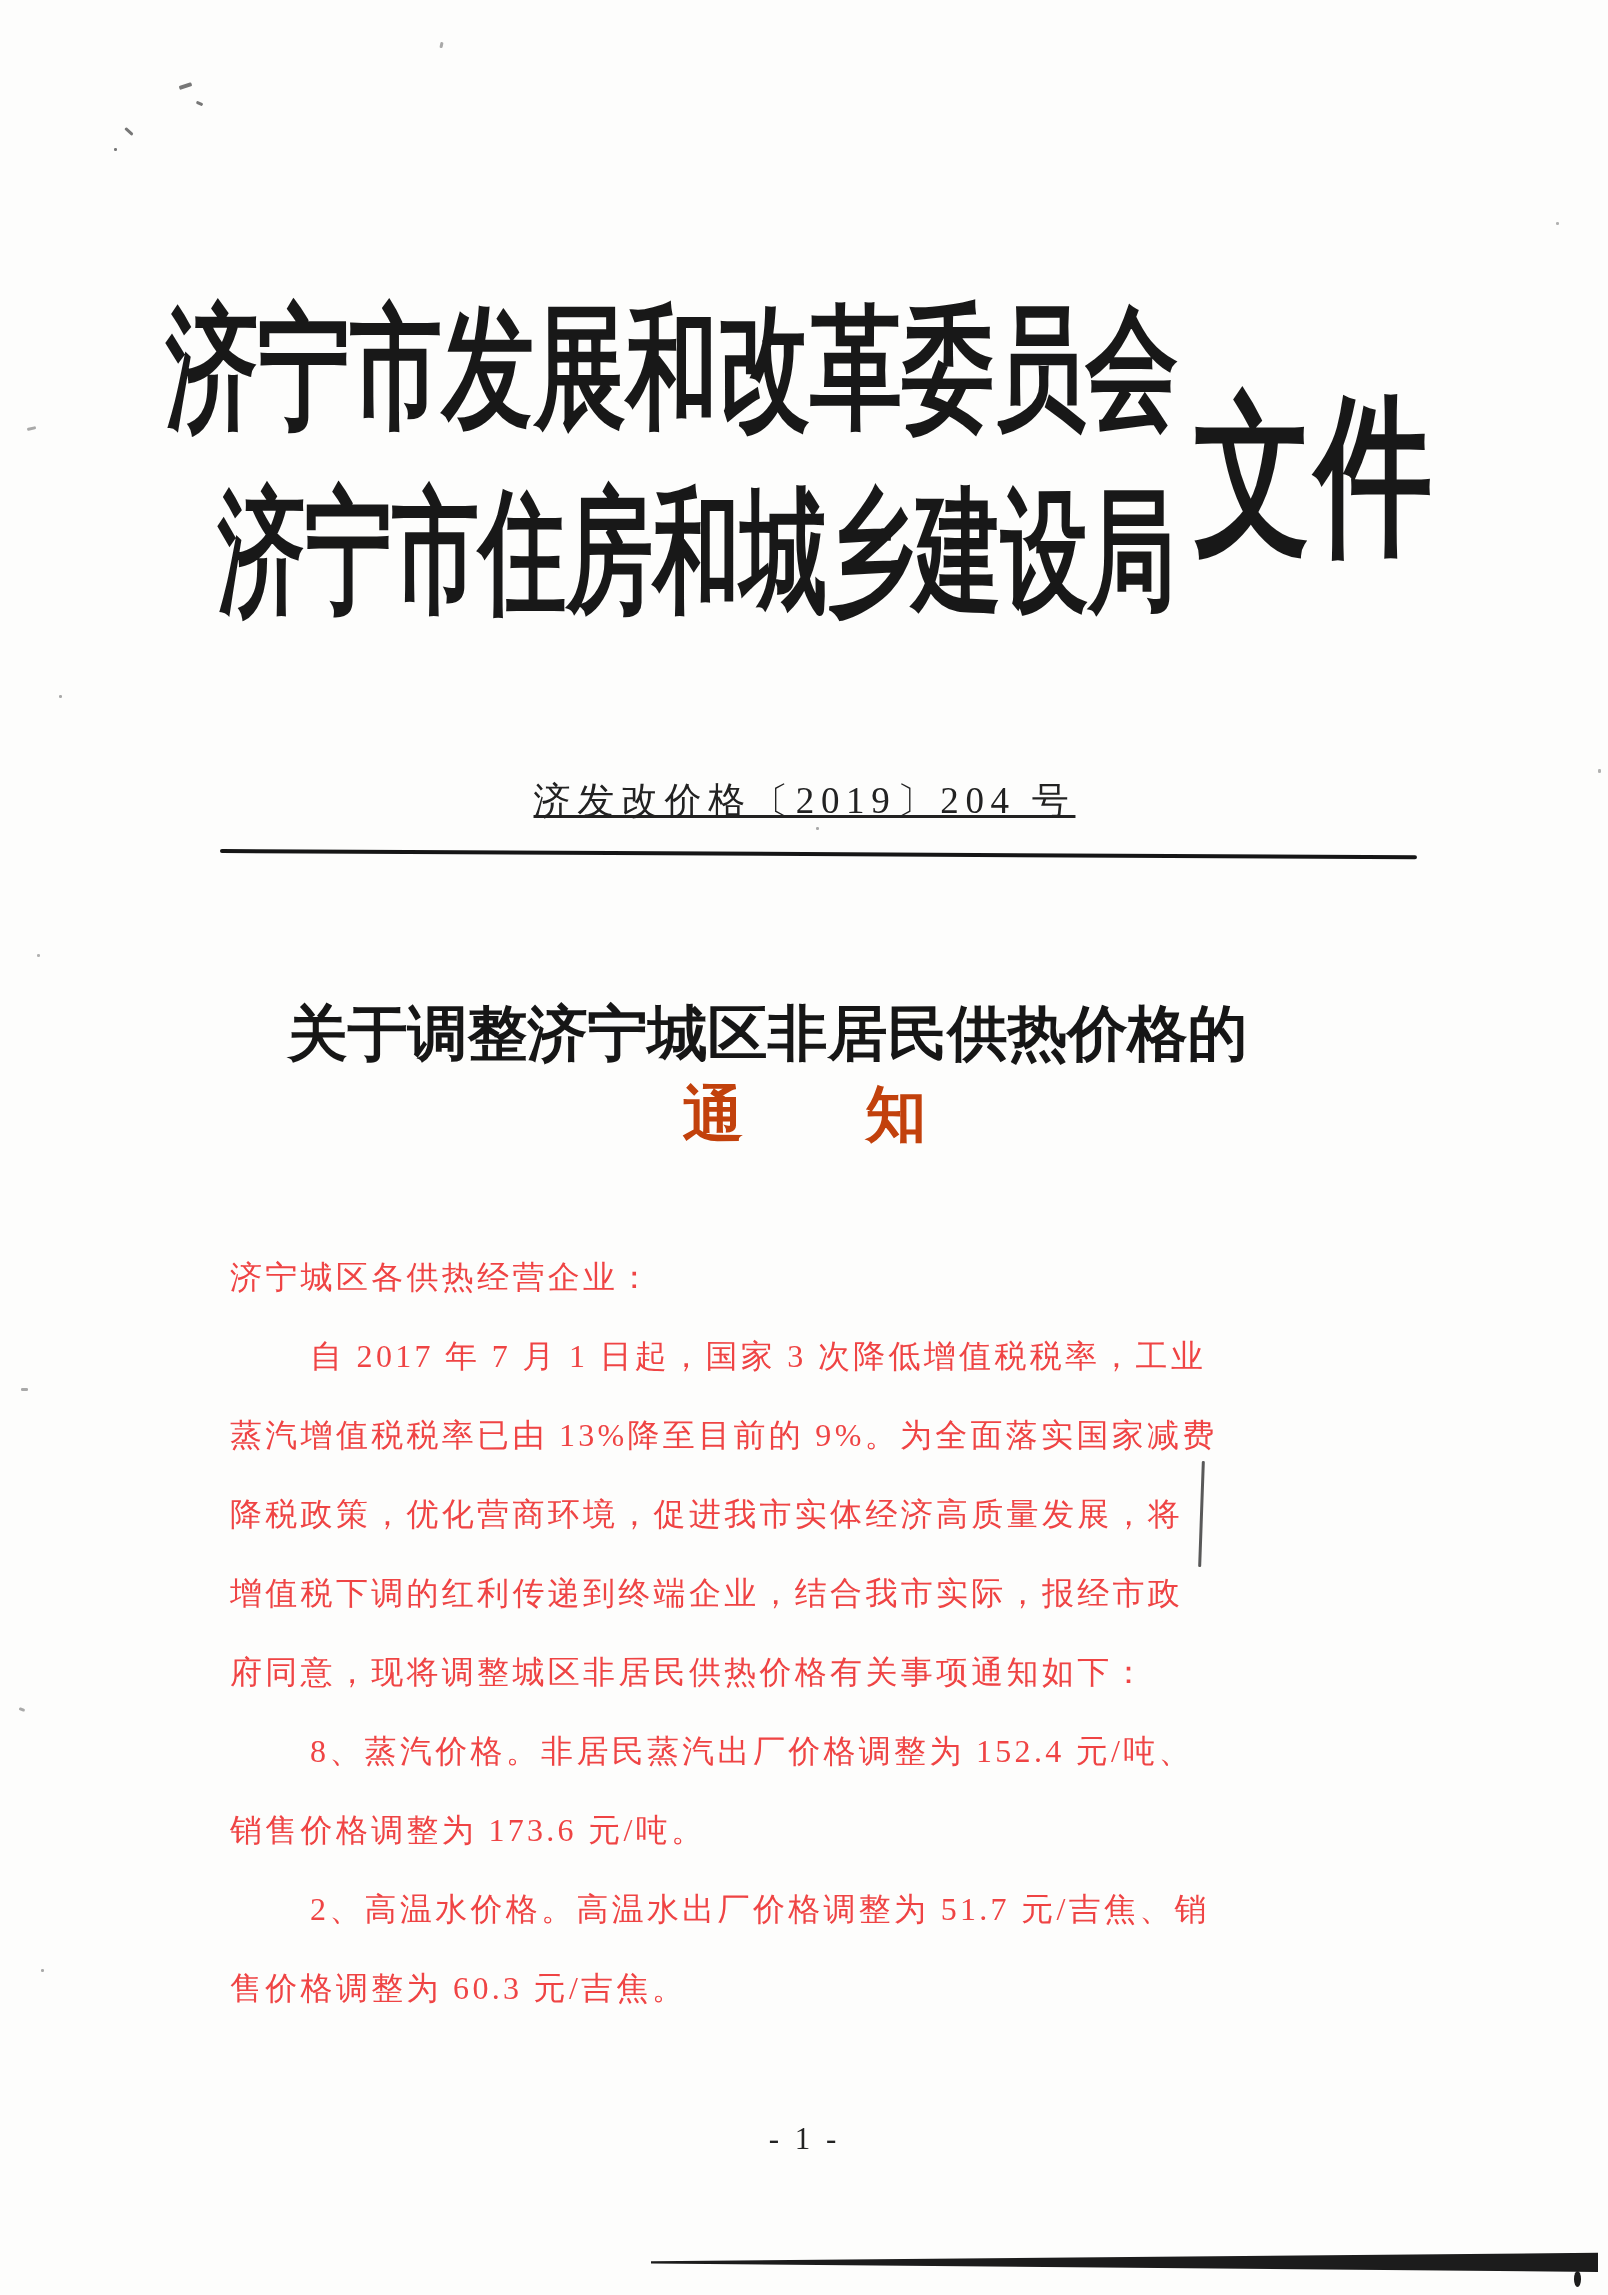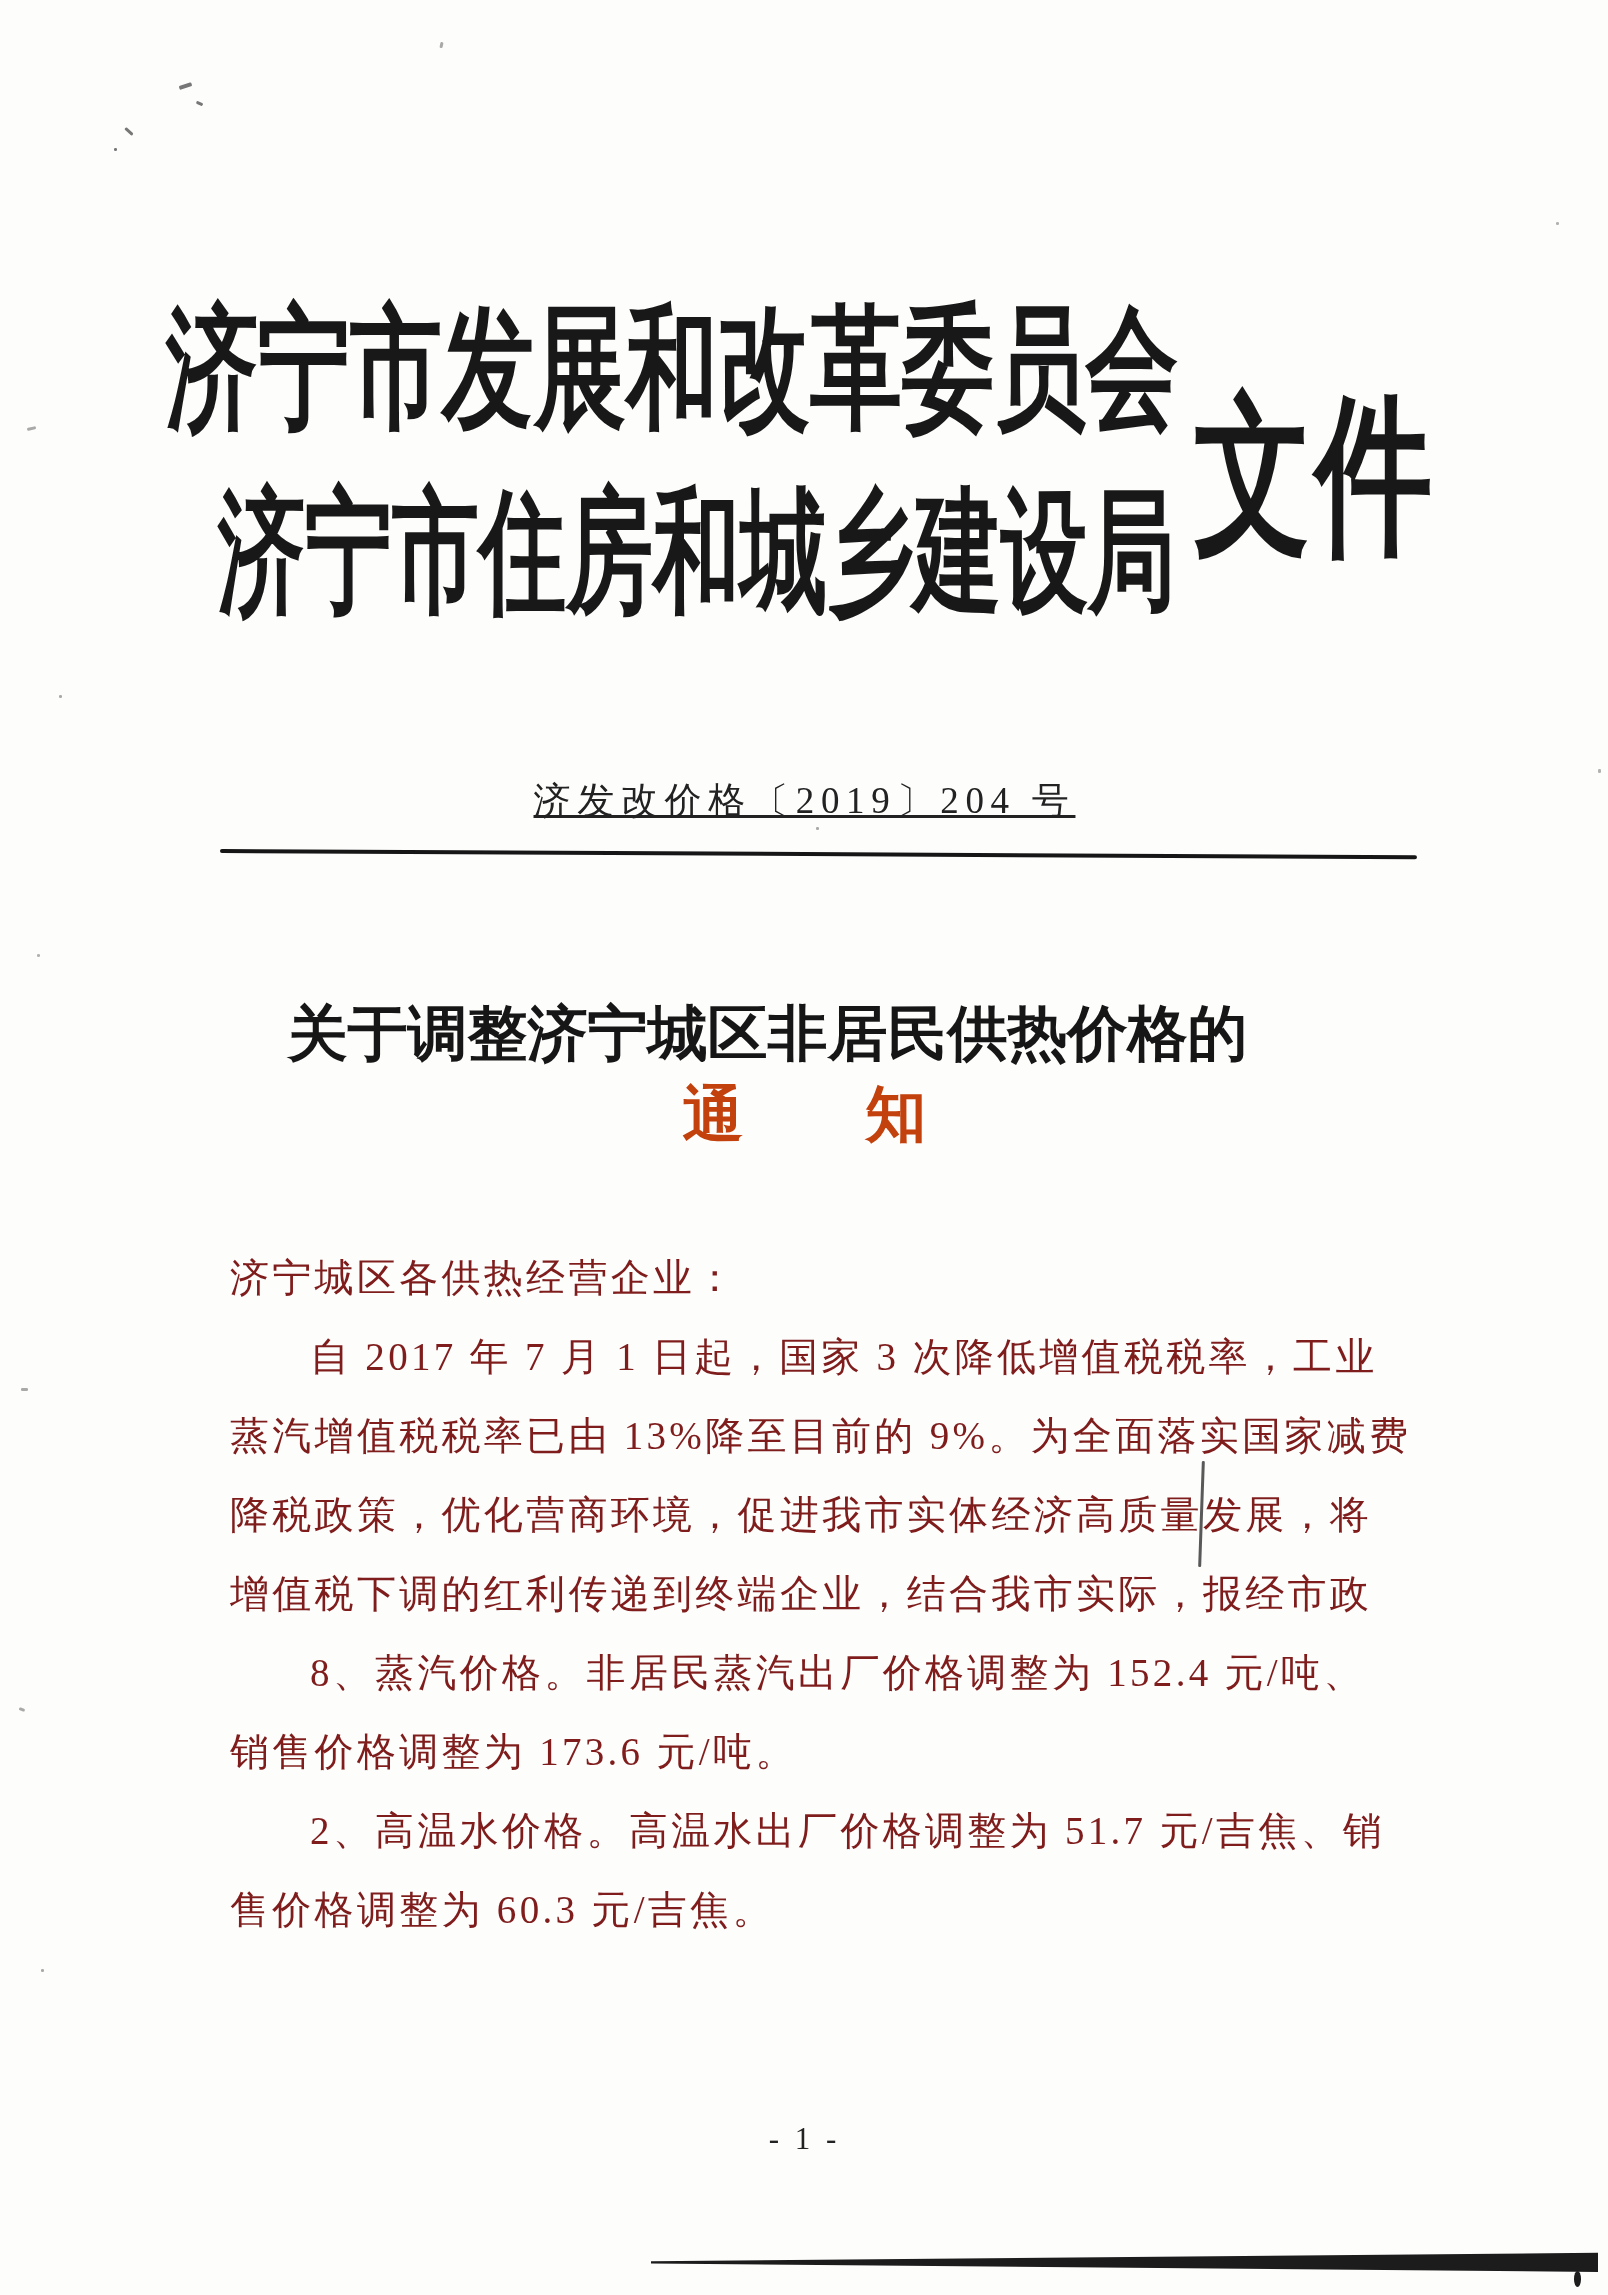--- a/index.html
+++ b/index.html
@@ -47,21 +47,21 @@
     color:#161616;white-space:nowrap;
   }
   .doc-title-2{
     position:absolute;left:0;top:1074px;width:1609px;
     text-align:center;font-weight:bold;font-size:61px;
     color:#c2410c;white-space:pre;
   }
   
   .body-block{
     position:absolute;left:230px;top:1238px;width:1165px;
-    font-size:39px;line-height:79px;color:#7f1d1d;
+    font-size:32px;line-height:79px;color:#ef4444;
   }
   .body-line{
     white-space:nowrap;letter-spacing:3.3px;
   }
   .body-line.indent{padding-left:80px;}
   
   .page-number{
     position:absolute;left:0;top:2121px;width:1609px;
     text-align:center;font-size:31px;letter-spacing:4px;color:#222;
   }
@@ -110,20 +110,21 @@
   <div class="doc-title-1">关于调整济宁城区非居民供热价格的</div>
   <div class="doc-title-2">通　　知</div>
 
   <div class="body-block">
 
   <div class="body-line">济宁城区各供热经营企业：</div>
       <div class="body-line indent">自 2017 年 7 月 1 日起，国家 3 次降低增值税税率，工业</div>
       <div class="body-line">蒸汽增值税税率已由 13%降至目前的 9%。为全面落实国家减费</div>
       <div class="body-line">降税政策，优化营商环境，促进我市实体经济高质量发展，将</div>
       <div class="body-line">增值税下调的红利传递到终端企业，结合我市实际，报经市政</div>
+      <div class="body-line">府同意，现将调整城区非居民供热价格有关事项通知如下：</div>
       <div class="body-line indent">8、蒸汽价格。非居民蒸汽出厂价格调整为 152.4 元/吨、</div>
       <div class="body-line">销售价格调整为 173.6 元/吨。</div>
       <div class="body-line indent">2、高温水价格。高温水出厂价格调整为 51.7 元/吉焦、销</div>
       <div class="body-line">售价格调整为 60.3 元/吉焦。</div>
     </div>
 
   <div class="page-number">- 1 -</div>
 
   <div class="artifact bottom-wedge"></div>
   <div class="artifact wedge-drop"></div>

